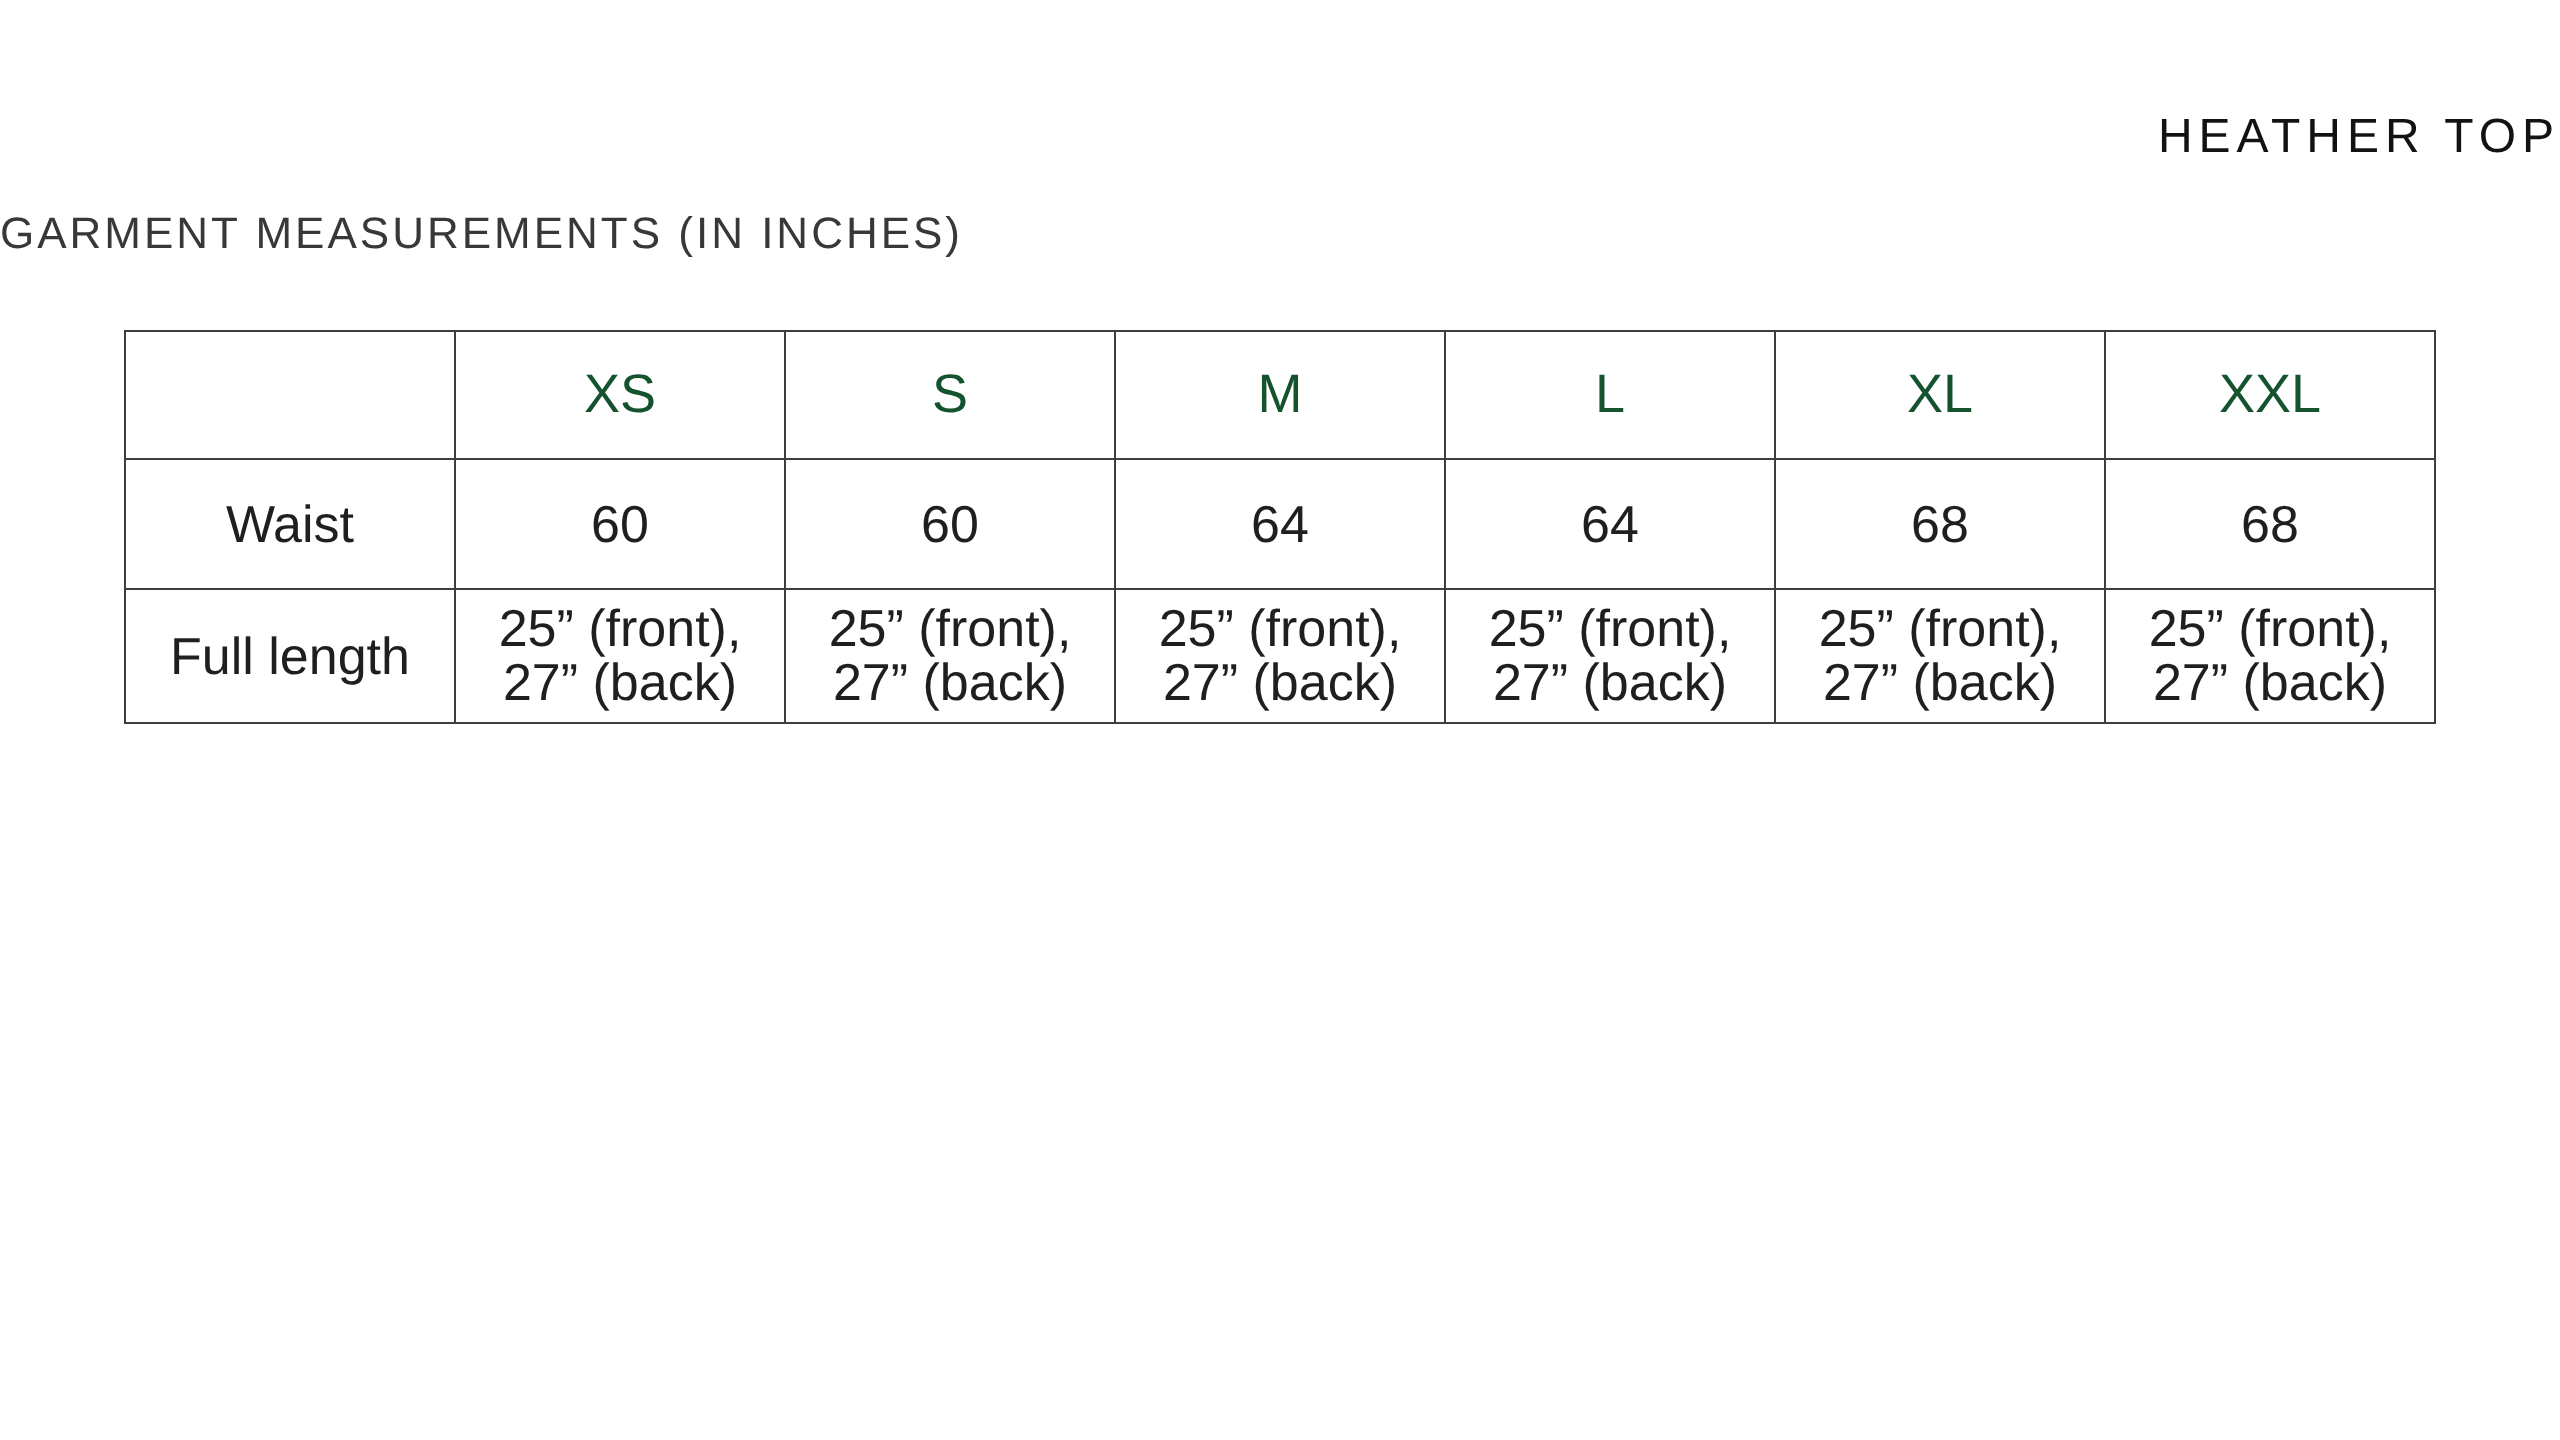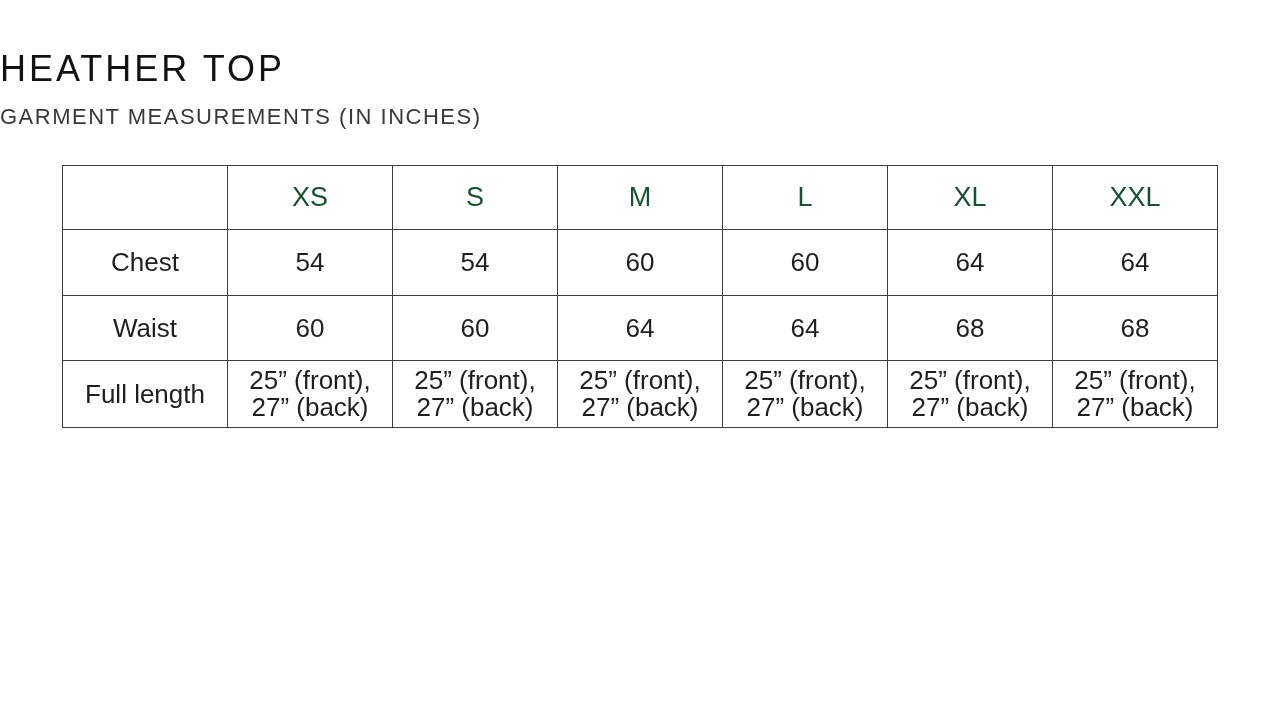--- a/index.html
+++ b/index.html
@@ -6,22 +6,22 @@
   html, body {
     width: 1280px; height: 720px;
     background: #ffffff;
     font-family: "Liberation Sans", sans-serif;
     overflow: hidden;
   }
   .page { width: 1280px; height: 720px; background: #ffffff; }
 
   .title {
     padding-top: 48px;
-    text-align: left;
-    font-size: 36px;
+    text-align: right;
+    font-size: 24px;
     font-weight: 400;
     letter-spacing: 3px;
     color: #121212;
     line-height: 42px;
   }
   .subtitle {
     margin-top: 14px;
     font-size: 22px;
     font-weight: 400;
     letter-spacing: 1.5px;
@@ -89,29 +89,20 @@
         <th></th>
         <th>XS</th>
         <th>S</th>
         <th>M</th>
         <th>L</th>
         <th>XL</th>
         <th>XXL</th>
       </tr>
     </thead>
     <tbody>
-      <tr class="row-chest">
-        <td class="row-label">Chest</td>
-        <td class="value-cell">54</td>
-        <td class="value-cell">54</td>
-        <td class="value-cell">60</td>
-        <td class="value-cell">60</td>
-        <td class="value-cell">64</td>
-        <td class="value-cell">64</td>
-      </tr>
       <tr class="row-waist">
         <td class="row-label">Waist</td>
         <td class="value-cell">60</td>
         <td class="value-cell">60</td>
         <td class="value-cell">64</td>
         <td class="value-cell">64</td>
         <td class="value-cell">68</td>
         <td class="value-cell">68</td>
       </tr>
       <tr class="row-full">

